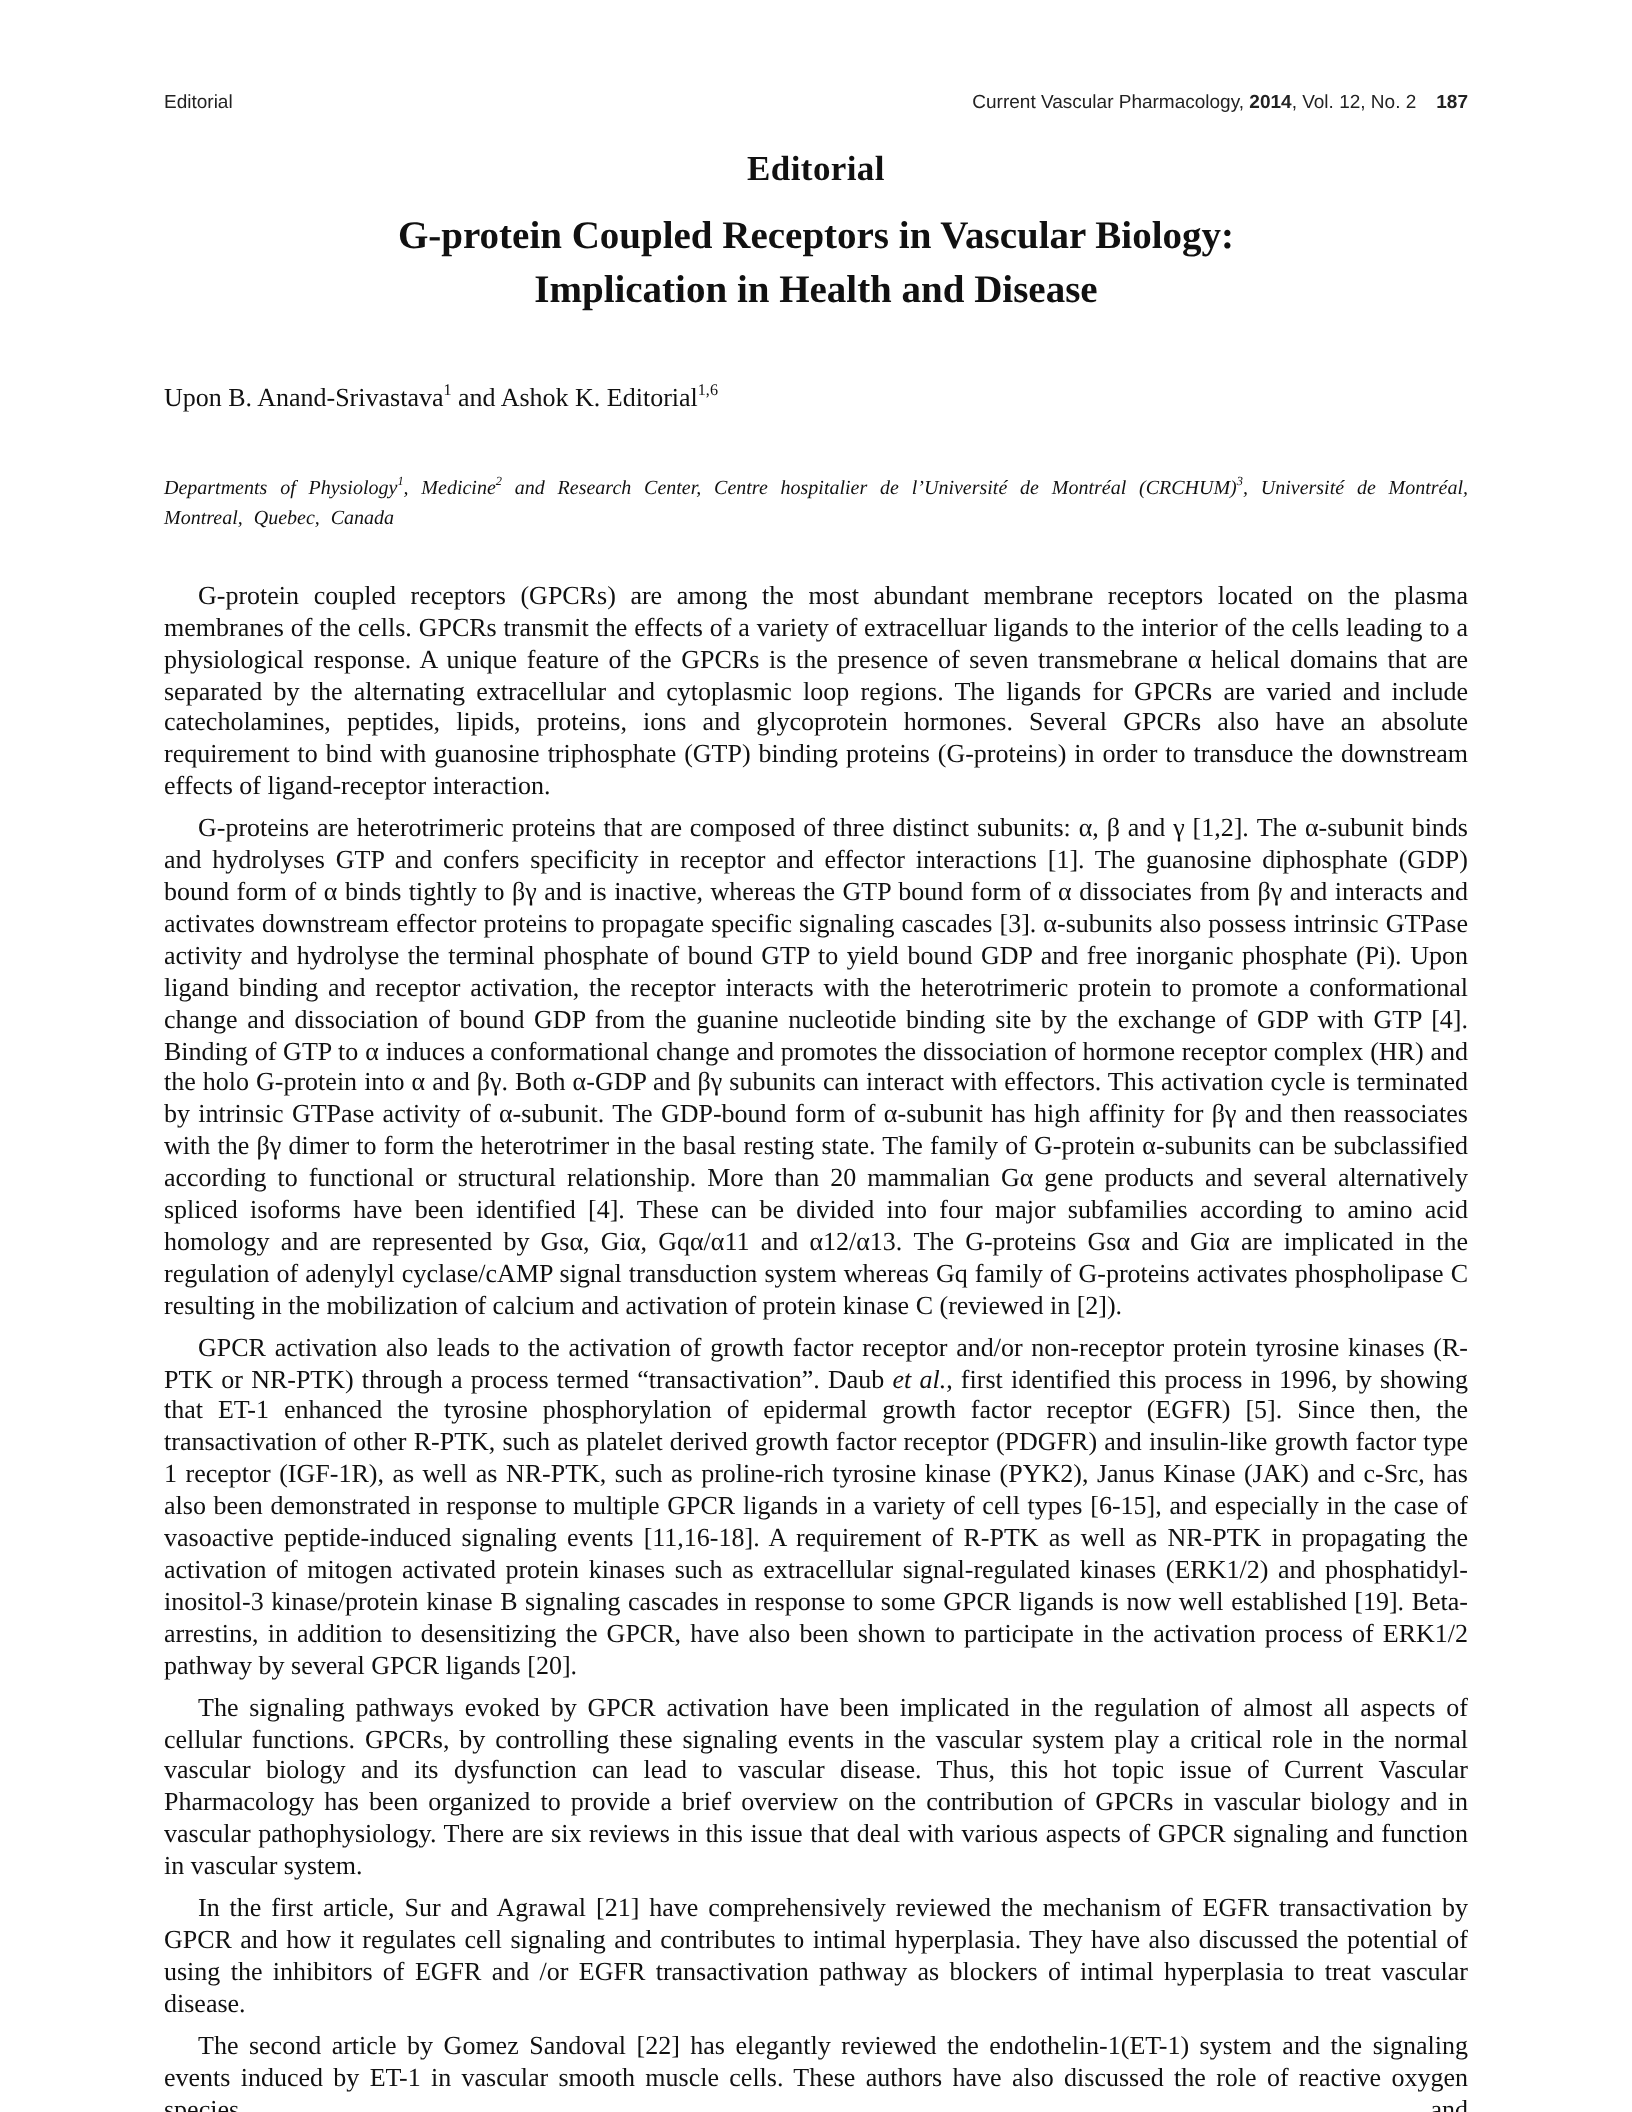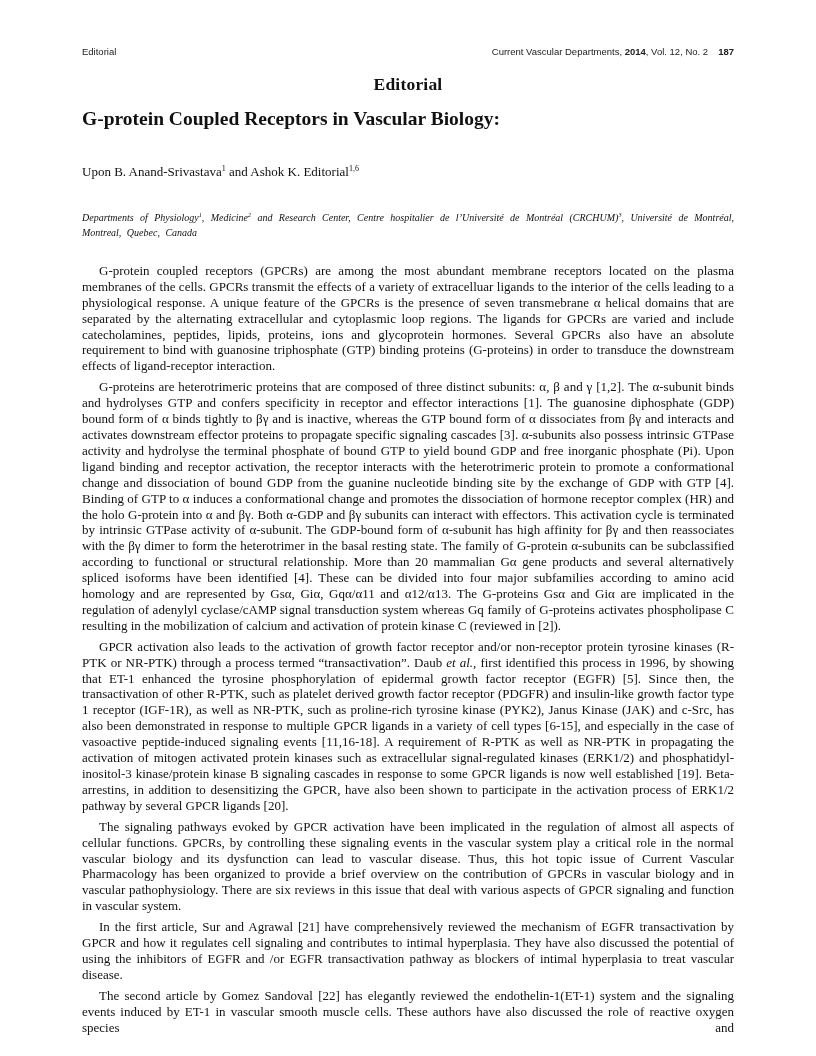--- a/index.html
+++ b/index.html
@@ -25,20 +25,21 @@
   }
   .rh-right b.pageno { margin-left: 10px; margin-top: 36px; }
   h2.section-heading {
     text-align: center;
     font-size: 17.5px;
     font-weight: bold;
     margin: 17px 0 0 0;
     letter-spacing: 0.2px;
   }
   h1.article-title {
+    text-align: center;
     font-size: 19.5px;
     font-weight: bold;
     line-height: 1.38;
     margin: 11px 0 0 0;
   }
   .authors {
     margin-top: 31px;
     font-size: 13px;
   }
   sup { font-size: 0.62em; line-height: 0; }
@@ -60,26 +61,26 @@
   }
   .article-body p.cont { text-align-last: justify; }
 </style>
 </head>
 <body>
 
 <div class="page">
 
   <div class="running-header">
     <span>Editorial</span>
-    <span class="rh-right"><span>Current Vascular Departments, </span><b>2014</b><span>, Vol. 12, No. 2</span><b class="pageno">187</b></span>
+    <span class="rh-right"><span>Current Vascular Pharmacology, </span><b>2014</b><span>, Vol. 12, No. 2</span><b class="pageno">187</b></span>
   </div>
 
   <h2 class="section-heading">Editorial</h2>
 
-  <h1 class="article-title"><span>G-protein Coupled Receptors in Vascular Biology:</span><br></h1>
+  <h1 class="article-title"><span>G-protein Coupled Receptors in Vascular Biology:</span><br><span>Implication in Health and Disease</span></h1>
 
   <div class="authors"><span>Upon B. Anand-Srivastava</span><sup>1</sup><span> and </span><span>Ashok K. Editorial</span><sup>1,6</sup></div>
 
   <div class="affiliation"><span>Departments of Physiology</span><sup>1</sup><span>, Medicine</span><sup>2</sup><span> and Research Center, Centre hospitalier de l’Université de Montréal (CRCHUM)</span><sup>3</sup><span>, Université de Montréal, Montreal, Quebec, Canada</span></div>
 
   <div class="article-body">
       <p><span>G-protein coupled receptors (GPCRs) are among the most abundant membrane receptors located on the plasma membranes of the cells. GPCRs transmit the effects of a variety of extracelluar ligands to the interior of the cells leading to a physiological response. A unique feature of the GPCRs is the presence of seven transmebrane α helical domains that are separated by the alternating extracellular and cytoplasmic loop regions. The ligands for GPCRs are varied and include catecholamines, peptides, lipids, proteins, ions and glycoprotein hormones. Several GPCRs also have an absolute requirement to bind with guanosine triphosphate (GTP) binding proteins (G-proteins) in order to transduce the downstream effects of ligand-receptor interaction.</span></p>
       <p><span>G-proteins are heterotrimeric proteins that are composed of three distinct subunits: α, β and γ [1,2]. The α-subunit binds and hydrolyses GTP and confers specificity in receptor and effector interactions [1]. The guanosine diphosphate (GDP) bound form of α binds tightly to βγ and is inactive, whereas the GTP bound form of α dissociates from βγ and interacts and activates downstream effector proteins to propagate specific signaling cascades [3]. α-subunits also possess intrinsic GTPase activity and hydrolyse the terminal phosphate of bound GTP to yield bound GDP and free inorganic phosphate (Pi). Upon ligand binding and receptor activation, the receptor interacts with the heterotrimeric protein to promote a conformational change and dissociation of bound GDP from the guanine nucleotide binding site by the exchange of GDP with GTP [4]. Binding of GTP to α induces a conformational change and promotes the dissociation of hormone receptor complex (HR) and the holo G-protein into α and βγ. Both α-GDP and βγ subunits can interact with effectors. This activation cycle is terminated by intrinsic GTPase activity of α-subunit. The GDP-bound form of α-subunit has high affinity for βγ and then reassociates with the βγ dimer to form the heterotrimer in the basal resting state. The family of G-protein α-subunits can be subclassified according to functional or structural relationship. More than 20 mammalian Gα gene products and several alternatively spliced isoforms have been identified [4]. These can be divided into four major subfamilies according to amino acid homology and are represented by Gsα, Giα, Gqα/α11 and α12/α13. The G-proteins Gsα and Giα are implicated in the regulation of adenylyl cyclase/cAMP signal transduction system whereas Gq family of G-proteins activates phospholipase C resulting in the mobilization of calcium and activation of protein kinase C (reviewed in [2]).</span></p>
       <p><span>GPCR activation also leads to the activation of growth factor receptor and/or non-receptor protein tyrosine kinases (R-PTK or NR-PTK) through a process termed “transactivation”. Daub </span><i>et al.</i><span>, first identified this process in 1996, by showing that ET-1 enhanced the tyrosine phosphorylation of epidermal growth factor receptor (EGFR) [5]. Since then, the transactivation of other R-PTK, such as platelet derived growth factor receptor (PDGFR) and insulin-like growth factor type 1 receptor (IGF-1R), as well as NR-PTK, such as proline-rich tyrosine kinase (PYK2), Janus Kinase (JAK) and c-Src, has also been demonstrated in response to multiple GPCR ligands in a variety of cell types [6-15], and especially in the case of vasoactive peptide-induced signaling events [11,16-18]. A requirement of R-PTK as well as NR-PTK in propagating the activation of mitogen activated protein kinases such as extracellular signal-regulated kinases (ERK1/2) and phosphatidyl-inositol-3 kinase/protein kinase B signaling cascades in response to some GPCR ligands is now well established [19]. Beta-arrestins, in addition to desensitizing the GPCR, have also been shown to participate in the activation process of ERK1/2 pathway by several GPCR ligands [20].</span></p>
       <p><span>The signaling pathways evoked by GPCR activation have been implicated in the regulation of almost all aspects of cellular functions. GPCRs, by controlling these signaling events in the vascular system play a critical role in the normal vascular biology and its dysfunction can lead to vascular disease. Thus, this hot topic issue of Current Vascular Pharmacology has been organized to provide a brief overview on the contribution of GPCRs in vascular biology and in vascular pathophysiology. There are six reviews in this issue that deal with various aspects of GPCR signaling and function in vascular system.</span></p>

